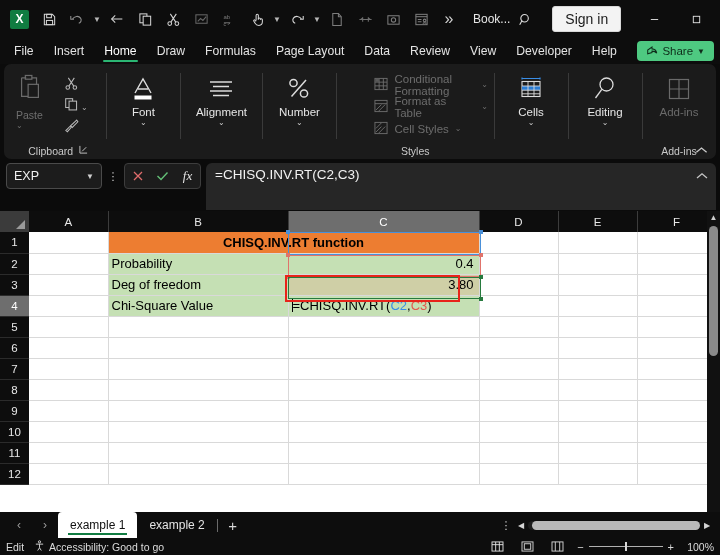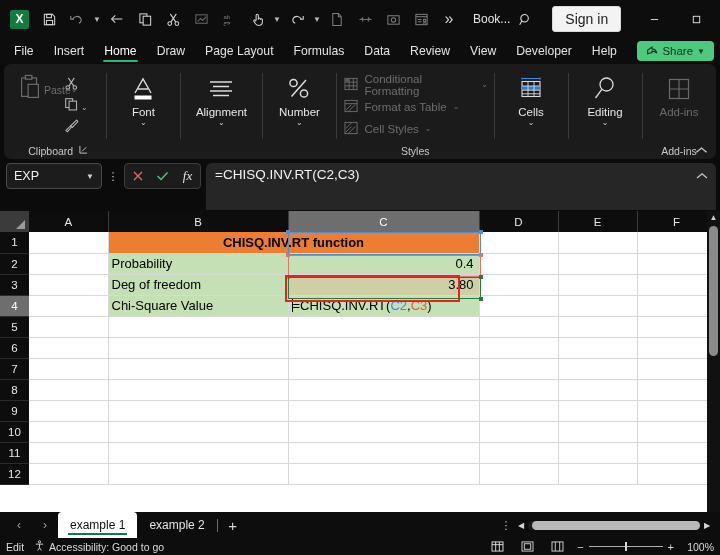--- a/index.html
+++ b/index.html
@@ -70,34 +70,34 @@
   }
   .rgroup { display: flex; flex-direction: column; position: relative; padding: 0 6px; }
   .rgroup-inner { display: flex; flex: 1; align-items: flex-start; padding-top: 4px; }
   .rgroup-label {
     font-size: 10.5px; color: #c9c9c9; text-align: center; height: 16px; line-height: 16px;
     display: flex; align-items: center; justify-content: center; gap: 6px;
   }
   .rgroup + .rgroup::before {
     content: ""; position: absolute; left: 0; top: 6px; bottom: 20px; width: 1px; background: #3a3a3a;
   }
-  .paste-col { display: flex; flex-direction: row; align-items: center; width: 48px; }
+  .paste-col { display: flex; flex-direction: column; align-items: flex-start; width: 48px; }
   .paste-icon { color: #6b6b6b; margin-top: 3px; }
   .paste-label { font-size: 10.5px; color: #6f6f6f; margin-top: 1px; }
   .paste-chev { font-size: 8px; color: #6f6f6f; line-height: 9px; }
   .clip-icons { display: flex; flex-direction: column; gap: 2px; padding-top: 3px; }
   .clip-icon { color: #b9b9b9; height: 19px; display: flex; align-items: center; }
   .clip-chev { color: #b0b0b0; font-size: 8px; align-self: center; padding-left: 2px; }
   .bigbtn { display: flex; flex-direction: column; align-items: center; width: 62px; padding-top: 2px; }
   .bigbtn .glyph { height: 32px; display: flex; align-items: center; justify-content: center; color: #dcdcdc; }
   .bigbtn .txt { font-size: 11.5px; color: #e6e6e6; margin-top: 1px; }
   .bigbtn .chev { font-size: 8px; color: #cfcfcf; line-height: 10px; }
   .bigbtn.dim .glyph, .bigbtn.dim .txt { color: #6a6a6a; }
   .styles-list { display: flex; flex-direction: column; gap: 3px; padding: 4px 0 0 2px; }
-  .style-row { display: flex; align-items: center; gap: 6px; font-size: 11.5px; color: #6d6d6d; height: 19px; }
+  .style-row { display: flex; align-items: center; gap: 6px; font-size: 11.5px; color: #6d6d6d; height: 19px; margin-left: 30px; }
   .style-row .sc { font-size: 8px; }
   .dialog-launcher { font-size: 9px; color: #cfcfcf; }
   .ribbon-collapse { position: absolute; right: 8px; bottom: 2px; font-size: 10px; color: #c8c8c8; }
 
   
   .fbar { flex: 0 0 52px; display: flex; align-items: flex-start; padding: 4px 4px 0 6px; gap: 5px; background:#0b0b0b; }
   .namebox {
     width: 96px; height: 26px; background: #1c1c1c; border: 1px solid #4a4a4a; border-radius: 4px;
     display: flex; align-items: center; padding: 0 7px; font-size: 12.5px; color: #f0f0f0; flex: none;
   }
@@ -333,22 +333,22 @@
     <div class="wbtn close">
       
     </div>
   </div>
 
   <div class="ribbon-tabs">
     <div class="rtab">File</div>
     <div class="rtab">Insert</div>
     <div class="rtab active">Home</div>
     <div class="rtab">Draw</div>
+    <div class="rtab">Formulas</div>
     <div class="rtab">Page Layout</div>
-    <div class="rtab">Formulas</div>
     <div class="rtab">Data</div>
     <div class="rtab">Review</div>
     <div class="rtab">View</div>
     <div class="rtab">Developer</div>
     <div class="rtab">Help</div>
     <div class="tb-spacer"></div>
     <div class="share-btn">
       <span>
         <svg width="12" height="12" viewBox="0 0 14 14" fill="none" stroke="#0e2c1a" stroke-width="1.2">
           <path d="M2 11.5V7l5-3.5v2.2c3 .2 5 2 5.5 5-1.2-1.6-3-2.4-5.5-2.4V10z"></path>

